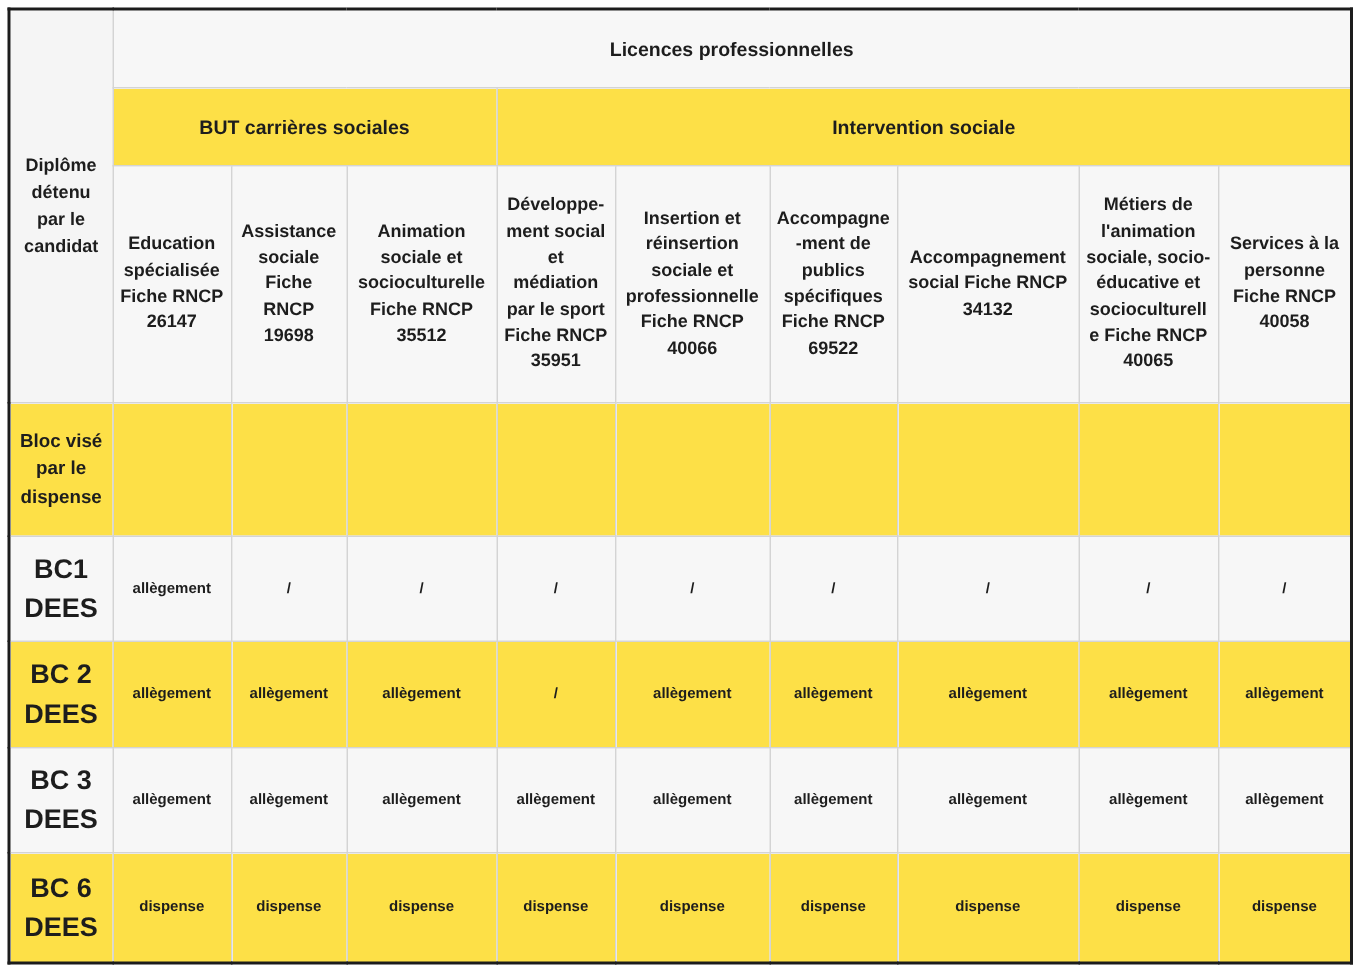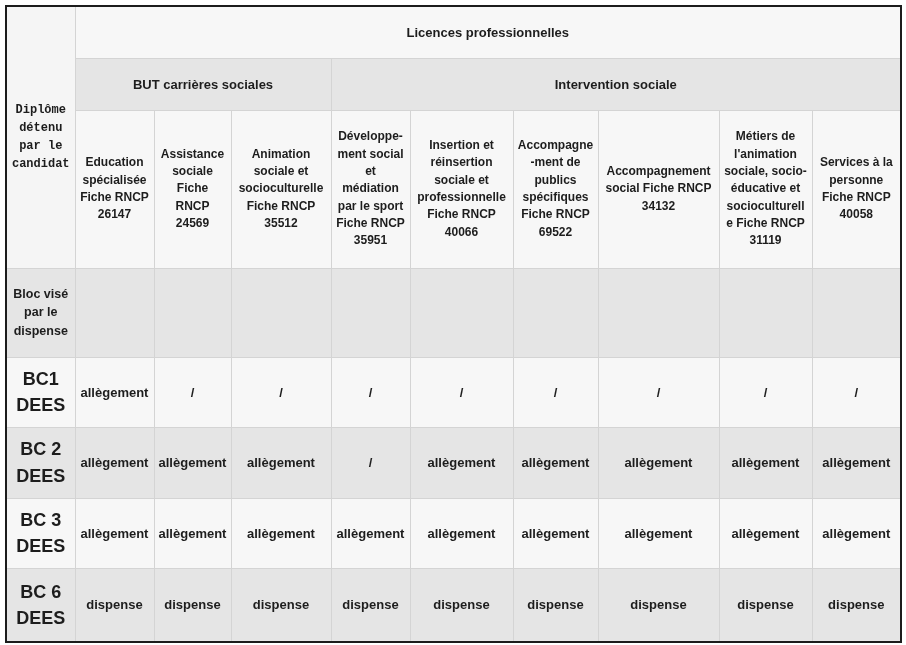--- a/index.html
+++ b/index.html
@@ -24,48 +24,47 @@
   }
   table.equiv th, table.equiv td {
     border: 1px solid #d4d4d4;
     font-weight: 700;
     text-align: center;
     vertical-align: middle;
     padding: 2px 4px;
     overflow: hidden;
   }
   .row-light { background: #f7f7f7; }
-  .row-shade { background: #e5e5e5; }
+  .row-shade { background: #fde047; }
   .corner-cell {
     background: #f5f5f5;
     text-align: right;
     font-size: 12px;
     line-height: 1.5;
     padding-right: 8px;
     padding-left: 2px;
-    font-family: Liberation Mono, monospace;
   }
   .span-head { font-size: 13px; }
   .col-head {
     font-size: 12px;
     line-height: 1.45;
     overflow-wrap: break-word;
   }
   .row-label {
     font-size: 18px;
     line-height: 1.45;
     white-space: pre-line;
   }
   .row-label-left {
     font-size: 12.5px;
     line-height: 1.45;
     text-align: left;
     padding-left: 7px;
   }
-  .val-cell { font-size: 13px; margin-left: 32px; }
+  .val-cell { font-size: 10px; margin-left: 32px; }
 </style>
 </head>
 <body>
 
 <div class="page">
   <table class="equiv">
     <colgroup>
       <col style="width:69px">
         <col style="width:79px">
         <col style="width:77px">
@@ -81,27 +80,27 @@
       <tr class="row-light" style="height:52px">
         <th class="corner-cell" rowspan="3">Diplôme détenu par le candidat</th>
         <th class="span-head" colspan="9">Licences professionnelles</th>
       </tr>
       <tr class="row-shade" style="height:52px">
         <th class="span-head" colspan="3">BUT carrières sociales</th>
         <th class="span-head" colspan="6">Intervention sociale</th>
       </tr>
       <tr class="row-light" style="height:158px">
         <th class="col-head">Education spécialisée Fiche RNCP 26147</th>
-        <th class="col-head">Assistance sociale Fiche RNCP 24569</th>
+        <th class="col-head">Assistance sociale Fiche RNCP 19698</th>
         <th class="col-head">Animation sociale et socioculturelle Fiche RNCP 35512</th>
         <th class="col-head">Développe-ment social et médiation par le sport Fiche RNCP 35951</th>
         <th class="col-head">Insertion et réinsertion sociale et professionnelle Fiche RNCP 40066</th>
         <th class="col-head">Accompagne-ment de publics spécifiques Fiche RNCP 69522</th>
         <th class="col-head">Accompagnement social Fiche RNCP 34132</th>
-        <th class="col-head">Métiers de l'animation sociale, socio-éducative et socioculturelle Fiche RNCP 31119</th>
+        <th class="col-head">Métiers de l'animation sociale, socio-éducative et socioculturelle Fiche RNCP 40065</th>
         <th class="col-head">Services à la personne Fiche RNCP 40058</th>
       </tr>
     </thead>
     <tbody>
       <tr class="row-shade" style="height:89px">
         <th class="row-label-left">Bloc visé par le dispense</th>
         <td class="val-cell"></td>
         <td class="val-cell"></td>
         <td class="val-cell"></td>
         <td class="val-cell"></td>

